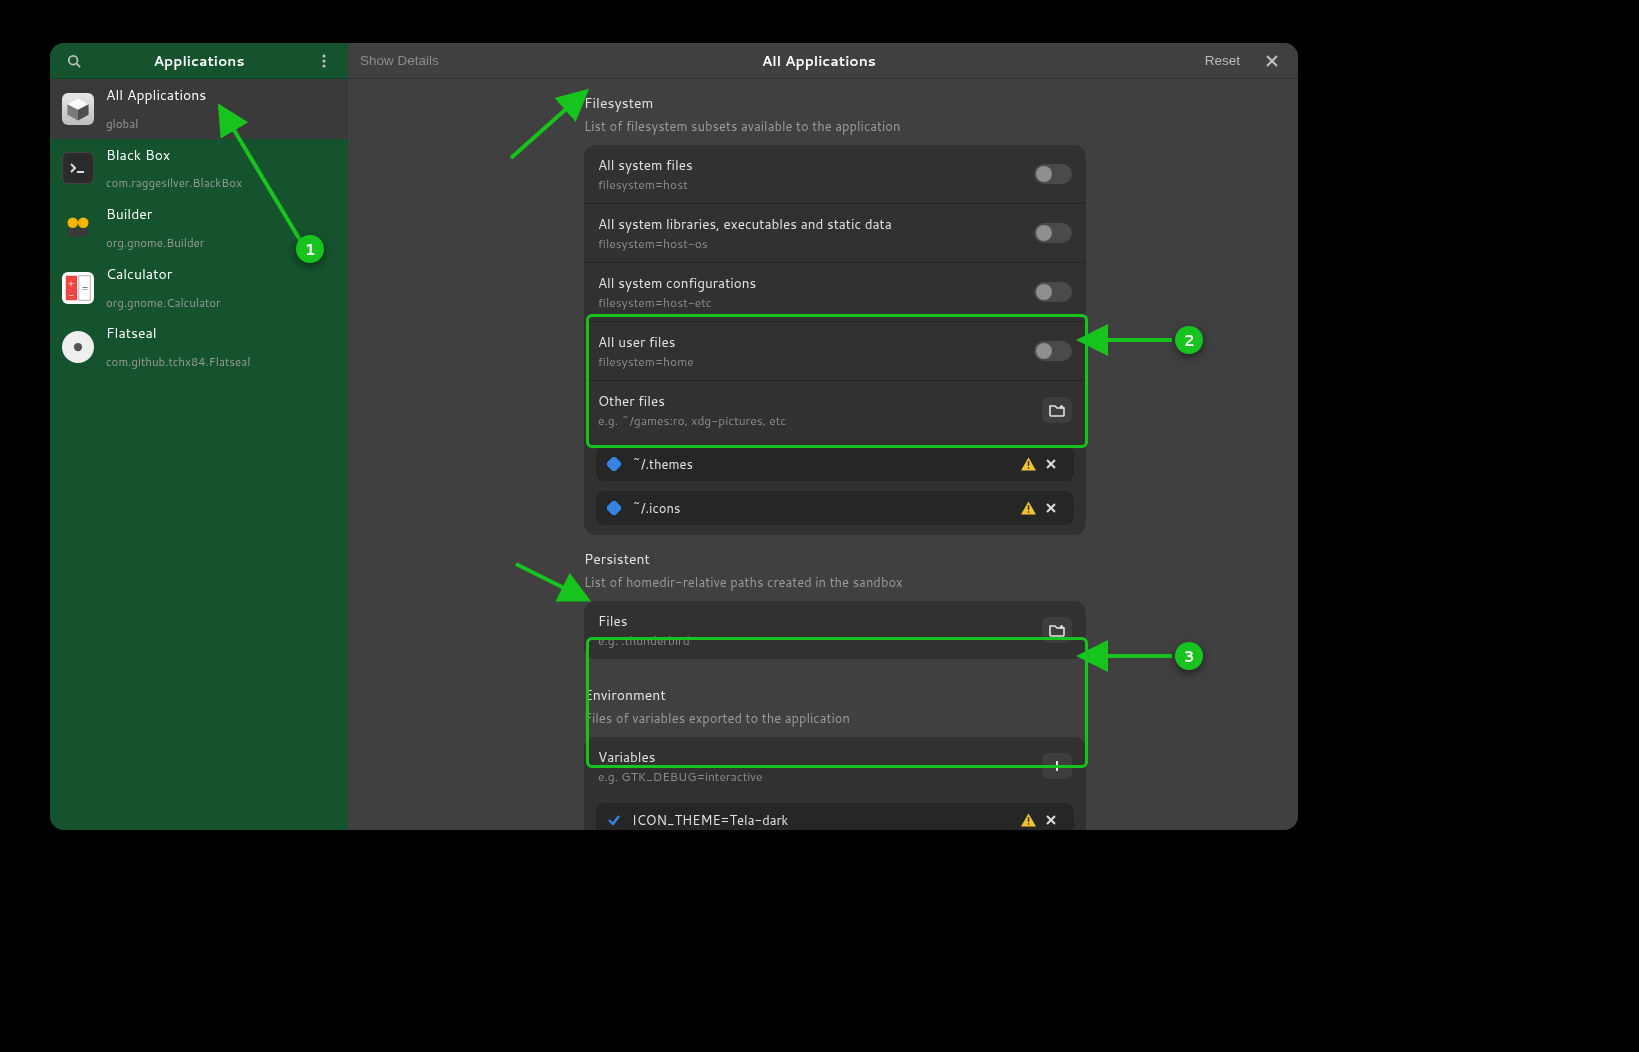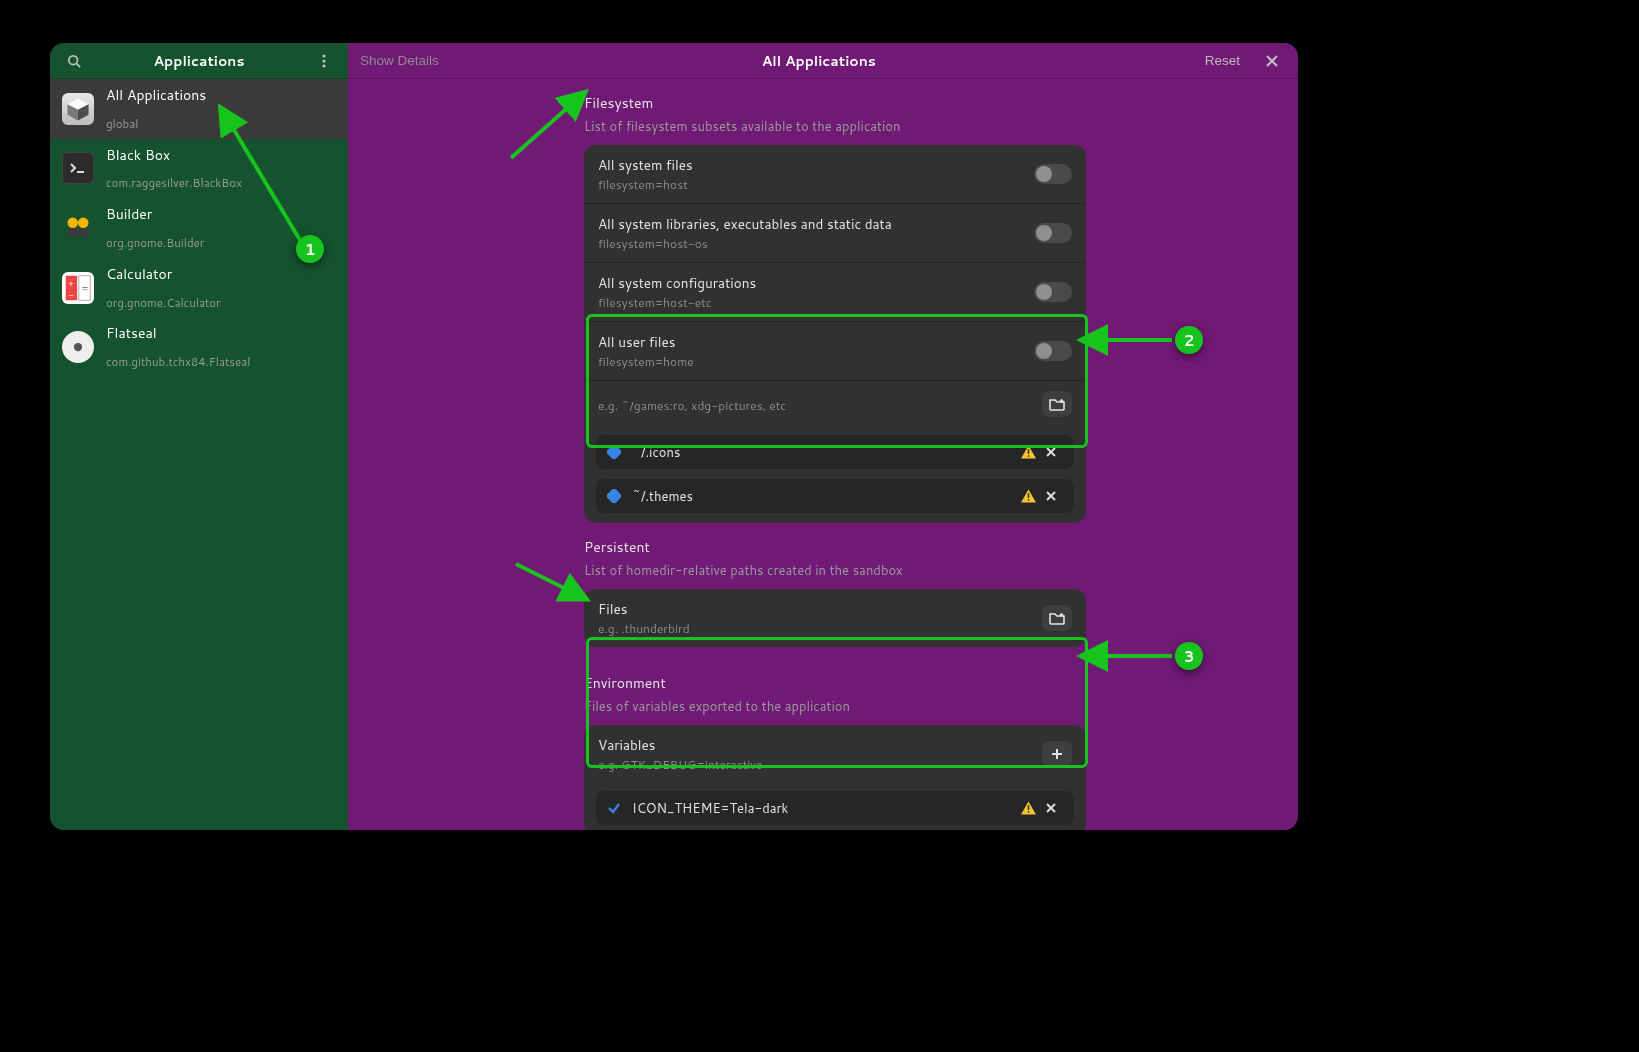--- a/index.html
+++ b/index.html
@@ -30,21 +30,21 @@
   .app-texts .id   { font-size:11.5px; color:#9a9a9a; line-height:1.2; margin-top:13px; }
 
   
   .ic-global { background:linear-gradient(180deg,#e8e8e8,#bdbdbd); }
   .ic-term   { background:#2b2b2b; border:1px solid #444; }
   .ic-builder{ background:transparent; }
   .ic-calc   { background:#fff; }
   .ic-flatseal{ background:#eee; border-radius:50%; }
 
   
-  .main { flex:1; display:flex; flex-direction:column; background:#701a75; }
+  .main { flex:1; display:flex; flex-direction:column; background:#404040; }
   .main-header {
     height:36px; display:flex; align-items:center; padding:0 12px; gap:12px;
     border-bottom: 1px solid rgba(0,0,0,.2);
   }
   .show-details { color:#8d8d8d; font-size:13.5px; background:transparent; border:none; }
   .main-title { flex:1; text-align:center; font-weight:700; font-size:14px; color:#fff; }
   .reset-btn  { color:#bdbdbd; font-size:13.5px; background:transparent; border:none; padding:0 6px; }
   .close-btn  { width:28px; height:28px; display:flex; align-items:center; justify-content:center; color:#c0c0c0; background:transparent; border:none; }
 
   .content { flex:1; overflow:auto; padding: 0 0 20px 0; }
@@ -234,38 +234,39 @@
             <div class="row">
               <div class="row-texts">
                 <div class="row-title">All user files</div>
                 <div class="row-sub">filesystem=home</div>
               </div>
               <div class="switch"></div>
             </div>
 
             <div class="row">
               <div class="row-texts">
+                <div class="row-title">Other files</div>
                 <div class="row-sub">e.g. ~/games:ro, xdg-pictures, etc</div>
               </div>
               <button class="icon-btn">
                 <svg width="16" height="14" viewBox="0 0 16 14" fill="none" stroke="currentColor" stroke-width="1.6">
                     <path d="M1 3h5l2 2h7v7a1 1 0 0 1-1 1H2a1 1 0 0 1-1-1V3z"></path>
                     <line x1="12.5" y1="2" x2="12.5" y2="6"></line>
                     <line x1="10.5" y1="4" x2="14.5" y2="4"></line>
                   </svg>
               </button>
             </div>
 
             <div class="entry-row">
               <span class="badge">
                 <svg width="14" height="14" viewBox="0 0 14 14">
                     <rect x="1" y="1" width="12" height="12" rx="2" transform="rotate(45 7 7)" fill="#3584e4"></rect>
                   </svg>
               </span>
-              <span class="path">~/.icons</span>
+              <span class="path">~/.themes</span>
               <span class="warn">
                 <svg width="15" height="14" viewBox="0 0 16 14">
                     <path d="M8 0 L16 14 H0 Z" fill="#f4c430"></path>
                     <rect x="7.2" y="4" width="1.6" height="5" fill="#2b2b2b"></rect>
                     <rect x="7.2" y="10.5" width="1.6" height="1.6" fill="#2b2b2b"></rect>
                   </svg>
               </span>
               <button class="del">
                 <svg width="10" height="10" viewBox="0 0 10 10" stroke="currentColor" stroke-width="2">
                     <line x1="1" y1="1" x2="9" y2="9"></line>
@@ -273,21 +274,21 @@
                   </svg>
               </button>
             </div>
 
             <div class="entry-row">
               <span class="badge">
                 <svg width="14" height="14" viewBox="0 0 14 14">
                     <rect x="1" y="1" width="12" height="12" rx="2" transform="rotate(45 7 7)" fill="#3584e4"></rect>
                   </svg>
               </span>
-              <span class="path">~/.themes</span>
+              <span class="path">~/.icons</span>
               <span class="warn">
                 <svg width="15" height="14" viewBox="0 0 16 14">
                     <path d="M8 0 L16 14 H0 Z" fill="#f4c430"></path>
                     <rect x="7.2" y="4" width="1.6" height="5" fill="#2b2b2b"></rect>
                     <rect x="7.2" y="10.5" width="1.6" height="1.6" fill="#2b2b2b"></rect>
                   </svg>
               </span>
               <button class="del">
                 <svg width="10" height="10" viewBox="0 0 10 10" stroke="currentColor" stroke-width="2">
                     <line x1="1" y1="1" x2="9" y2="9"></line>

